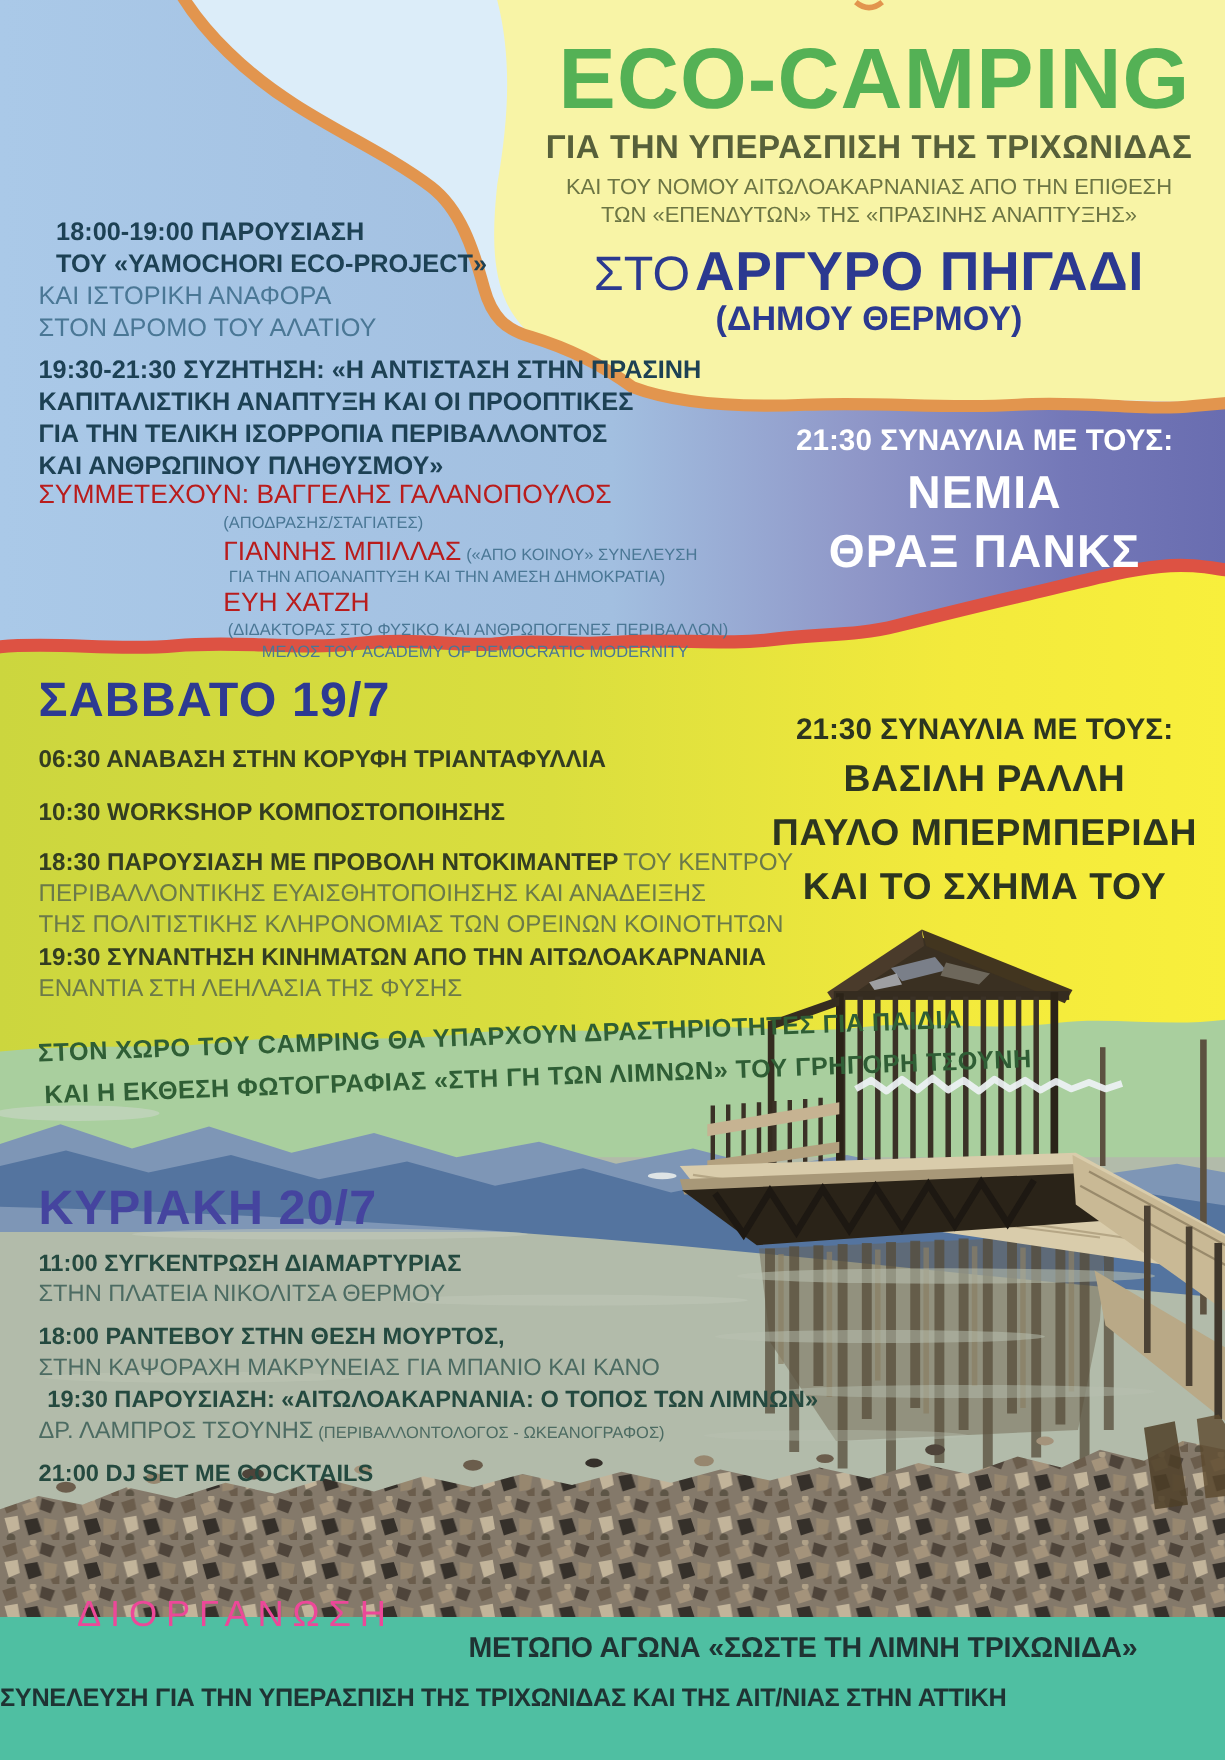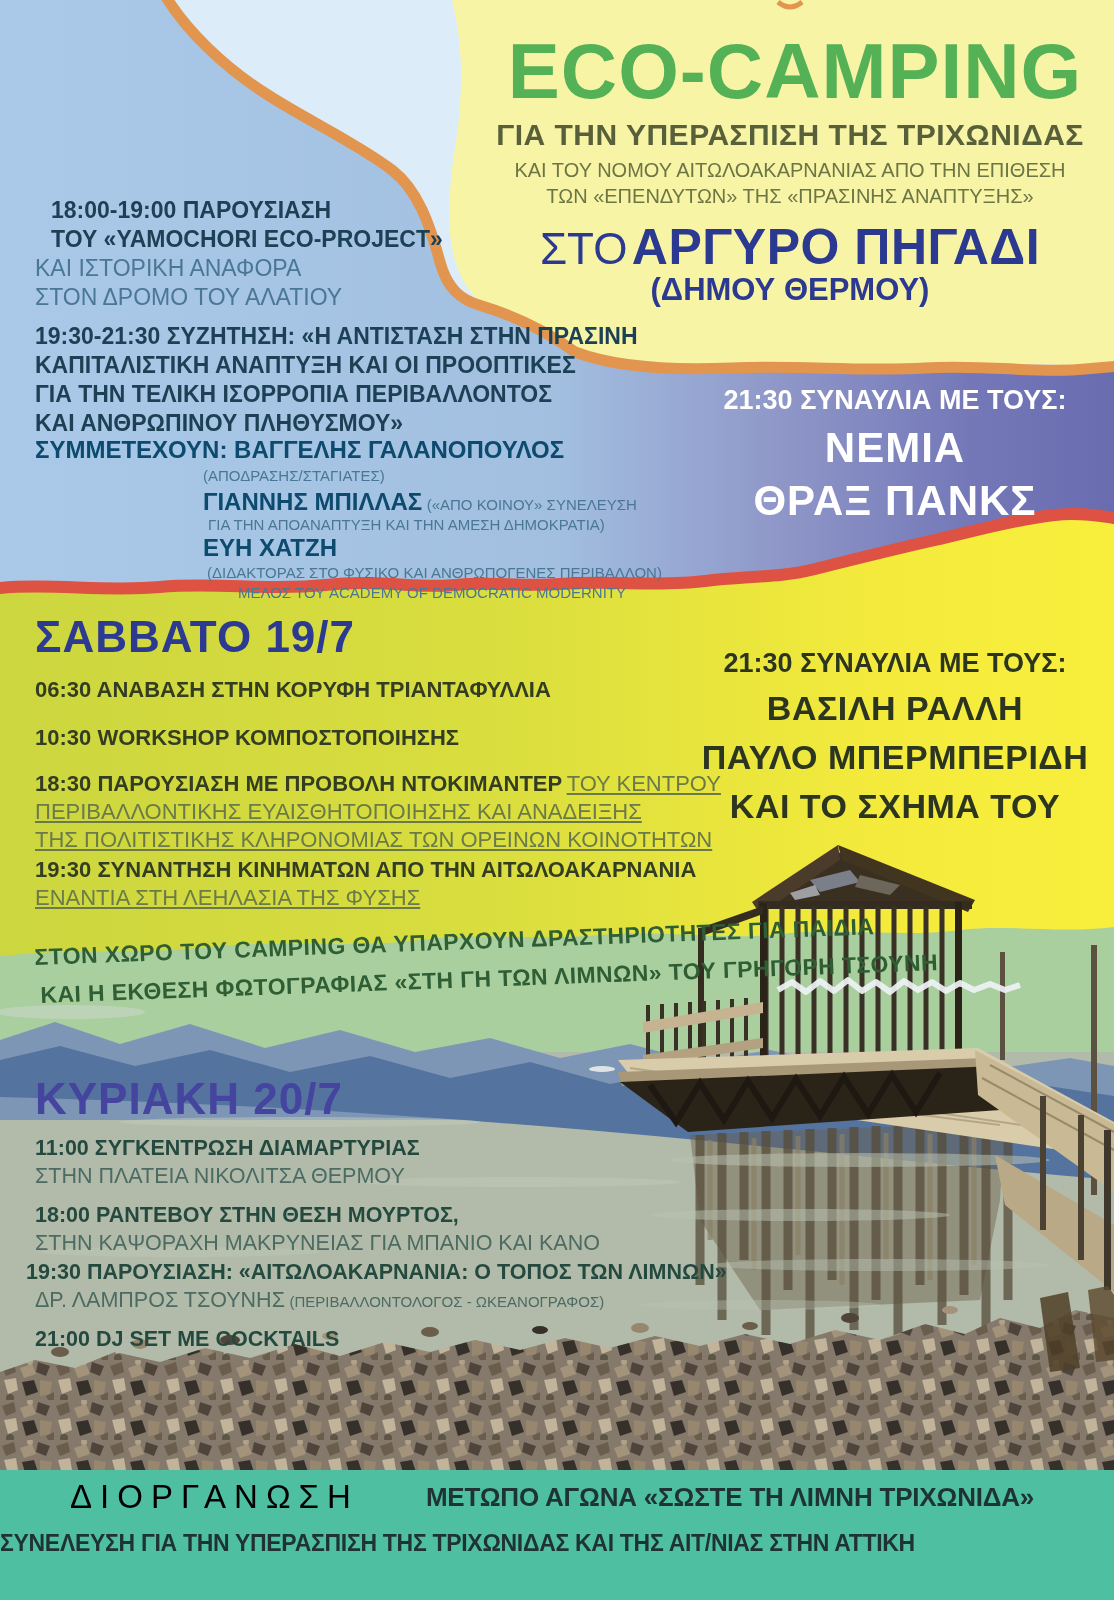--- a/index.html
+++ b/index.html
@@ -26,21 +26,21 @@
     font-size:31px;font-weight:600;color:#2b3990;}
   
   .day-h{font-weight:700;letter-spacing:1px;}
   .fri-h{left:35px;top:144px;font-size:42px;color:#2d3a92;}
   .sat-h{left:35px;top:612px;font-size:44px;color:#2d3a92;}
   .sun-h{left:35px;top:1074px;font-size:44px;color:#45449f;}
   
   .f-bold{color:#1d4154;font-weight:700;font-size:23px;line-height:29px;}
   .f-light{color:#4a7795;font-weight:400;font-size:23px;line-height:29px;}
   .f-small{color:#4a7795;font-weight:400;font-size:15px;line-height:21px;}
-  .f-name{color:#0c4a6e;font-weight:700;font-size:24px;}
+  .f-name{color:#b91c1c;font-weight:400;font-size:24px;}
   .fri-e1b{left:51px;top:196px;}
   .fri-e1l{left:35px;top:254px;}
   .fri-e2{left:35px;top:322px;}
   .fri-part{left:35px;top:436px;}
   .fri-p1n{left:203px;top:465px;}
   .fri-p2{left:203px;top:488px;}
   .fri-p2b{left:208px;top:514px;}
   .fri-p3{left:203px;top:534px;}
   .fri-p3a{left:207px;top:562px;}
   .fri-p3b{left:210px;top:582px;margin-left:28px;}
@@ -48,42 +48,42 @@
   .concert{text-align:center;}
   .fri-c{left:680px;top:385px;width:430px;color:#ffffff;}
   .fri-c .time{font-size:27px;font-weight:700;}
   .fri-c .band1{font-size:42px;font-weight:600;margin-top:8px;letter-spacing:1px;}
   .fri-c .band2{font-size:42px;font-weight:600;margin-top:5px;letter-spacing:1px;}
   .sat-c{left:680px;top:648px;width:430px;color:#2c3520;}
   .sat-c .time{font-size:27px;font-weight:700;}
   .sat-c .n{font-size:34px;font-weight:600;margin-top:10px;letter-spacing:.5px;}
   
   .s-bold{color:#333d21;font-weight:700;font-size:22px;line-height:28px;}
-  .s-light{color:#6b7a49;font-weight:400;font-size:22px;line-height:28px;text-decoration:underline;}
+  .s-light{color:#6b7a49;font-weight:400;font-size:22px;line-height:28px;}
   .sat-e1{left:35px;top:676px;}
   .sat-e2{left:35px;top:724px;}
   .sat-e3{left:35px;top:770px;}
   .sat-e4{left:35px;top:856px;}
   
   .note{color:#2f5e35;font-weight:600;font-size:23px;transform:rotate(-2.1deg);transform-origin:left top;letter-spacing:.4px;}
   .note1{left:34px;top:944px;}
   .note2{left:40px;top:982px;}
   
   .u-bold{color:#24493f;font-weight:700;font-size:21.5px;line-height:28px;}
   .u-light{color:#4c6b62;font-weight:400;font-size:21.5px;line-height:28px;}
   .u-small{color:#4c6b62;font-weight:400;font-size:15px;}
   .sun-e1{left:35px;top:1134px;}
   .sun-e1l{left:35px;top:1162px;}
   .sun-e2{left:35px;top:1201px;}
   .sun-e2l{left:35px;top:1229px;}
-  .sun-e3{left:26px;top:1258px;}
+  .sun-e3{left:43px;top:1258px;}
   .sun-e3l{left:35px;top:1286px;}
   .sun-e4{left:35px;top:1325px;text-align:center;}
   
-  .org-label{left:70px;top:1478px;font-size:33px;font-weight:400;letter-spacing:8px;color:#000000;}
+  .org-label{left:70px;top:1448px;font-size:33px;font-weight:400;letter-spacing:8px;color:#ec4899;}
   .org-1{left:360px;top:1482px;width:740px;text-align:center;
     font-size:26px;font-weight:700;color:#1f3333;letter-spacing:-.2px;}
   .org-2{left:0px;top:1530px;width:894px;text-align:center;
     font-size:23px;font-weight:700;color:#1f3333;letter-spacing:-.3px;}
 </style>
 </head>
 <body>
 
 <div class="poster">
 

